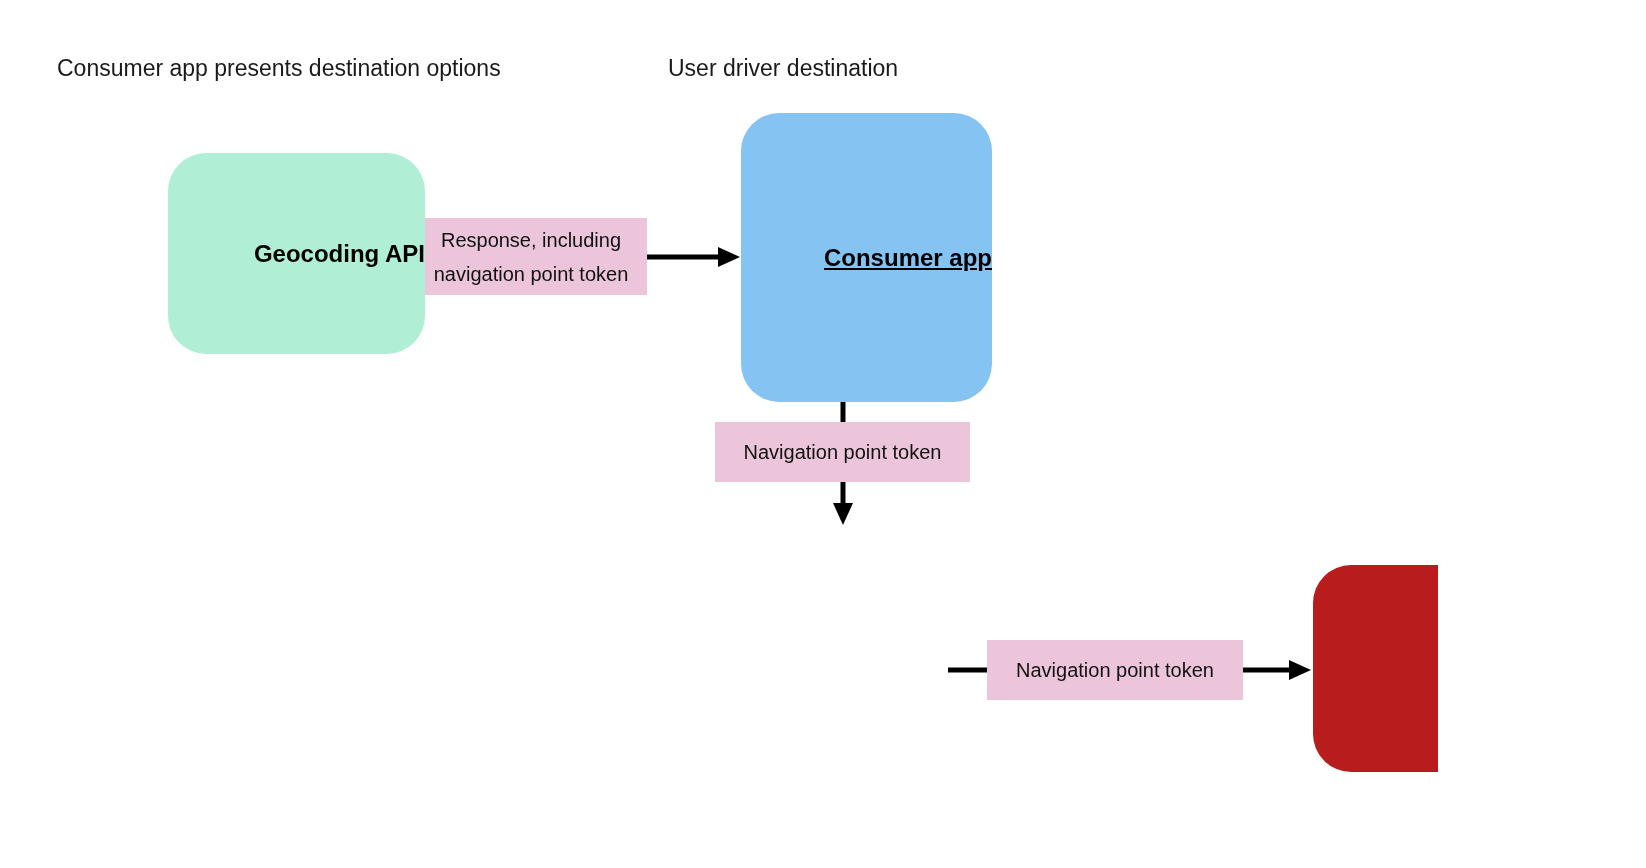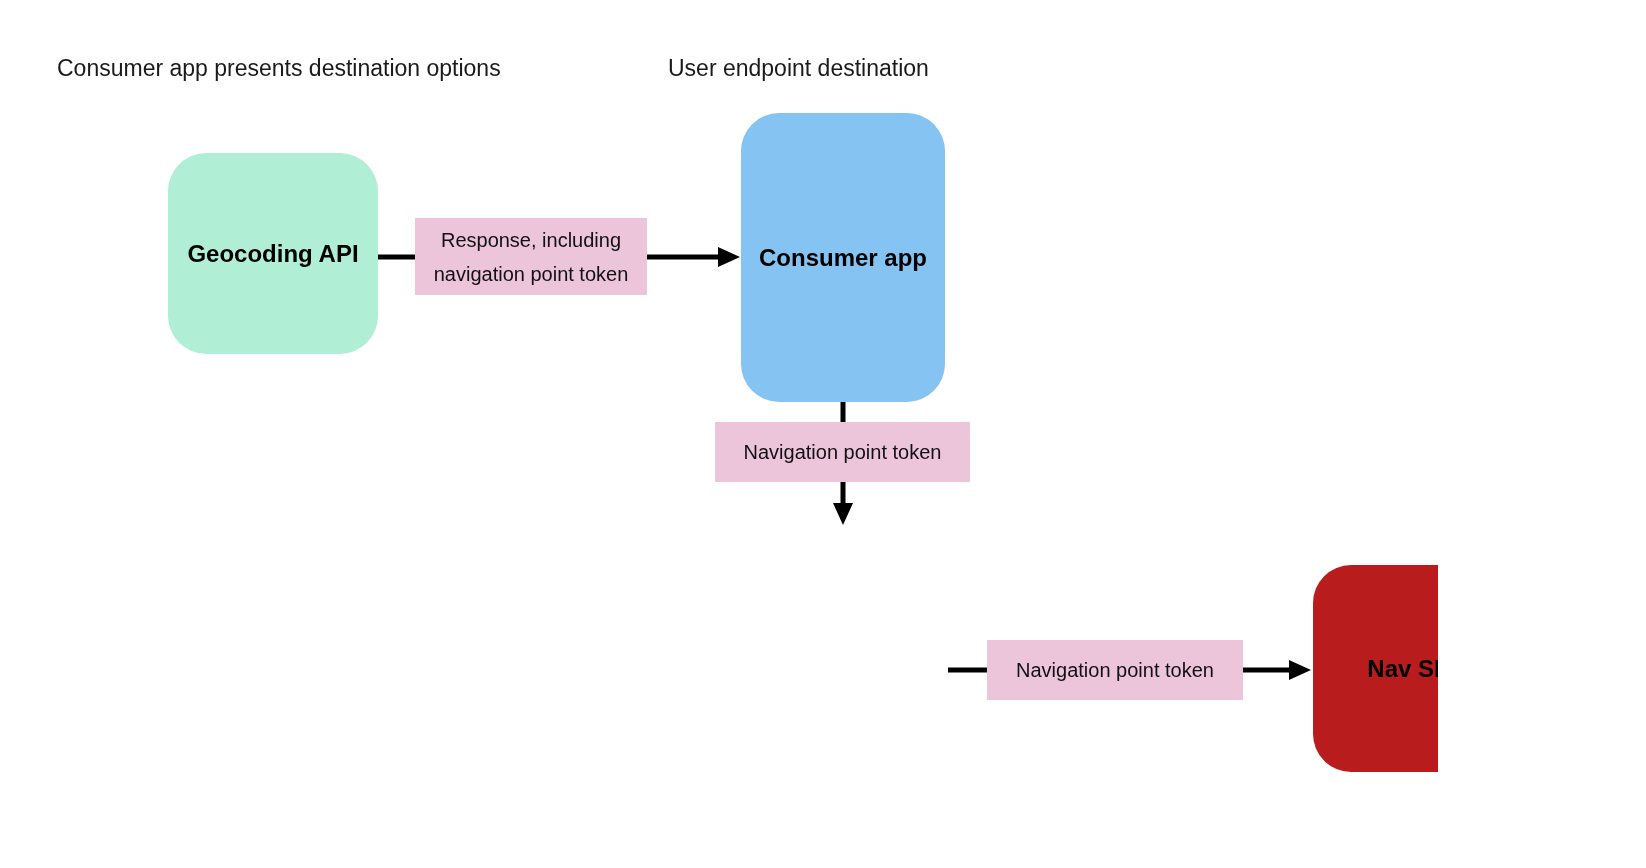--- a/index.html
+++ b/index.html
@@ -27,31 +27,32 @@
     position: absolute;
     left: 0;
     top: 0;
     z-index: 1;
   }
   .node {
     position: absolute;
     z-index: 3;
     display: flex;
     align-items: center;
-    justify-content: center;
+    justify-content: flex-end;
     border-radius: 38px;
     text-align: center;
+    padding-left: 47px;
   }
   .node .node-label {
     font-size: 24px;
     font-weight: 700;
     color: #000000;
   }
   .node-green  { background: #b0efd6; }
-  .node-blue   { background: #85c3f2; }
+  .node-blue   { background: #85c3f2; text-decoration: underline; }
   .node-salmon { background: #b91c1c; }
   .edge-label {
     position: absolute;
     z-index: 2;
     background: #ecc5da;
     display: flex;
     align-items: center;
     justify-content: center;
     text-align: center;
     font-size: 20px;
@@ -68,21 +69,21 @@
   #lane-header-1 { left: 57px; }
   #lane-header-2 { left: 668px; }
   #lane-header-3 { left: 1205px; }
 </style>
 </head>
 <body>
 
 <div class="canvas">
 
   <div class="lane-header" id="lane-header-1">Consumer app presents destination options</div>
-  <div class="lane-header" id="lane-header-2">User endpoint destination</div>
+  <div class="lane-header" id="lane-header-2">User driver destination</div>
 
   <svg class="arrow-layer" width="1646" height="868" viewBox="0 0 1646 868">
     <g>
       <line x1="378" y1="257" x2="720" y2="257" stroke="#000000" stroke-width="5"></line>
       <polygon points="718,247 718,267 740,257" fill="#000000"></polygon>
     </g>
     <g>
       <line x1="843" y1="402" x2="843" y2="505" stroke="#000000" stroke-width="5"></line>
       <polygon points="833,503 853,503 843,525" fill="#000000"></polygon>
     </g>

